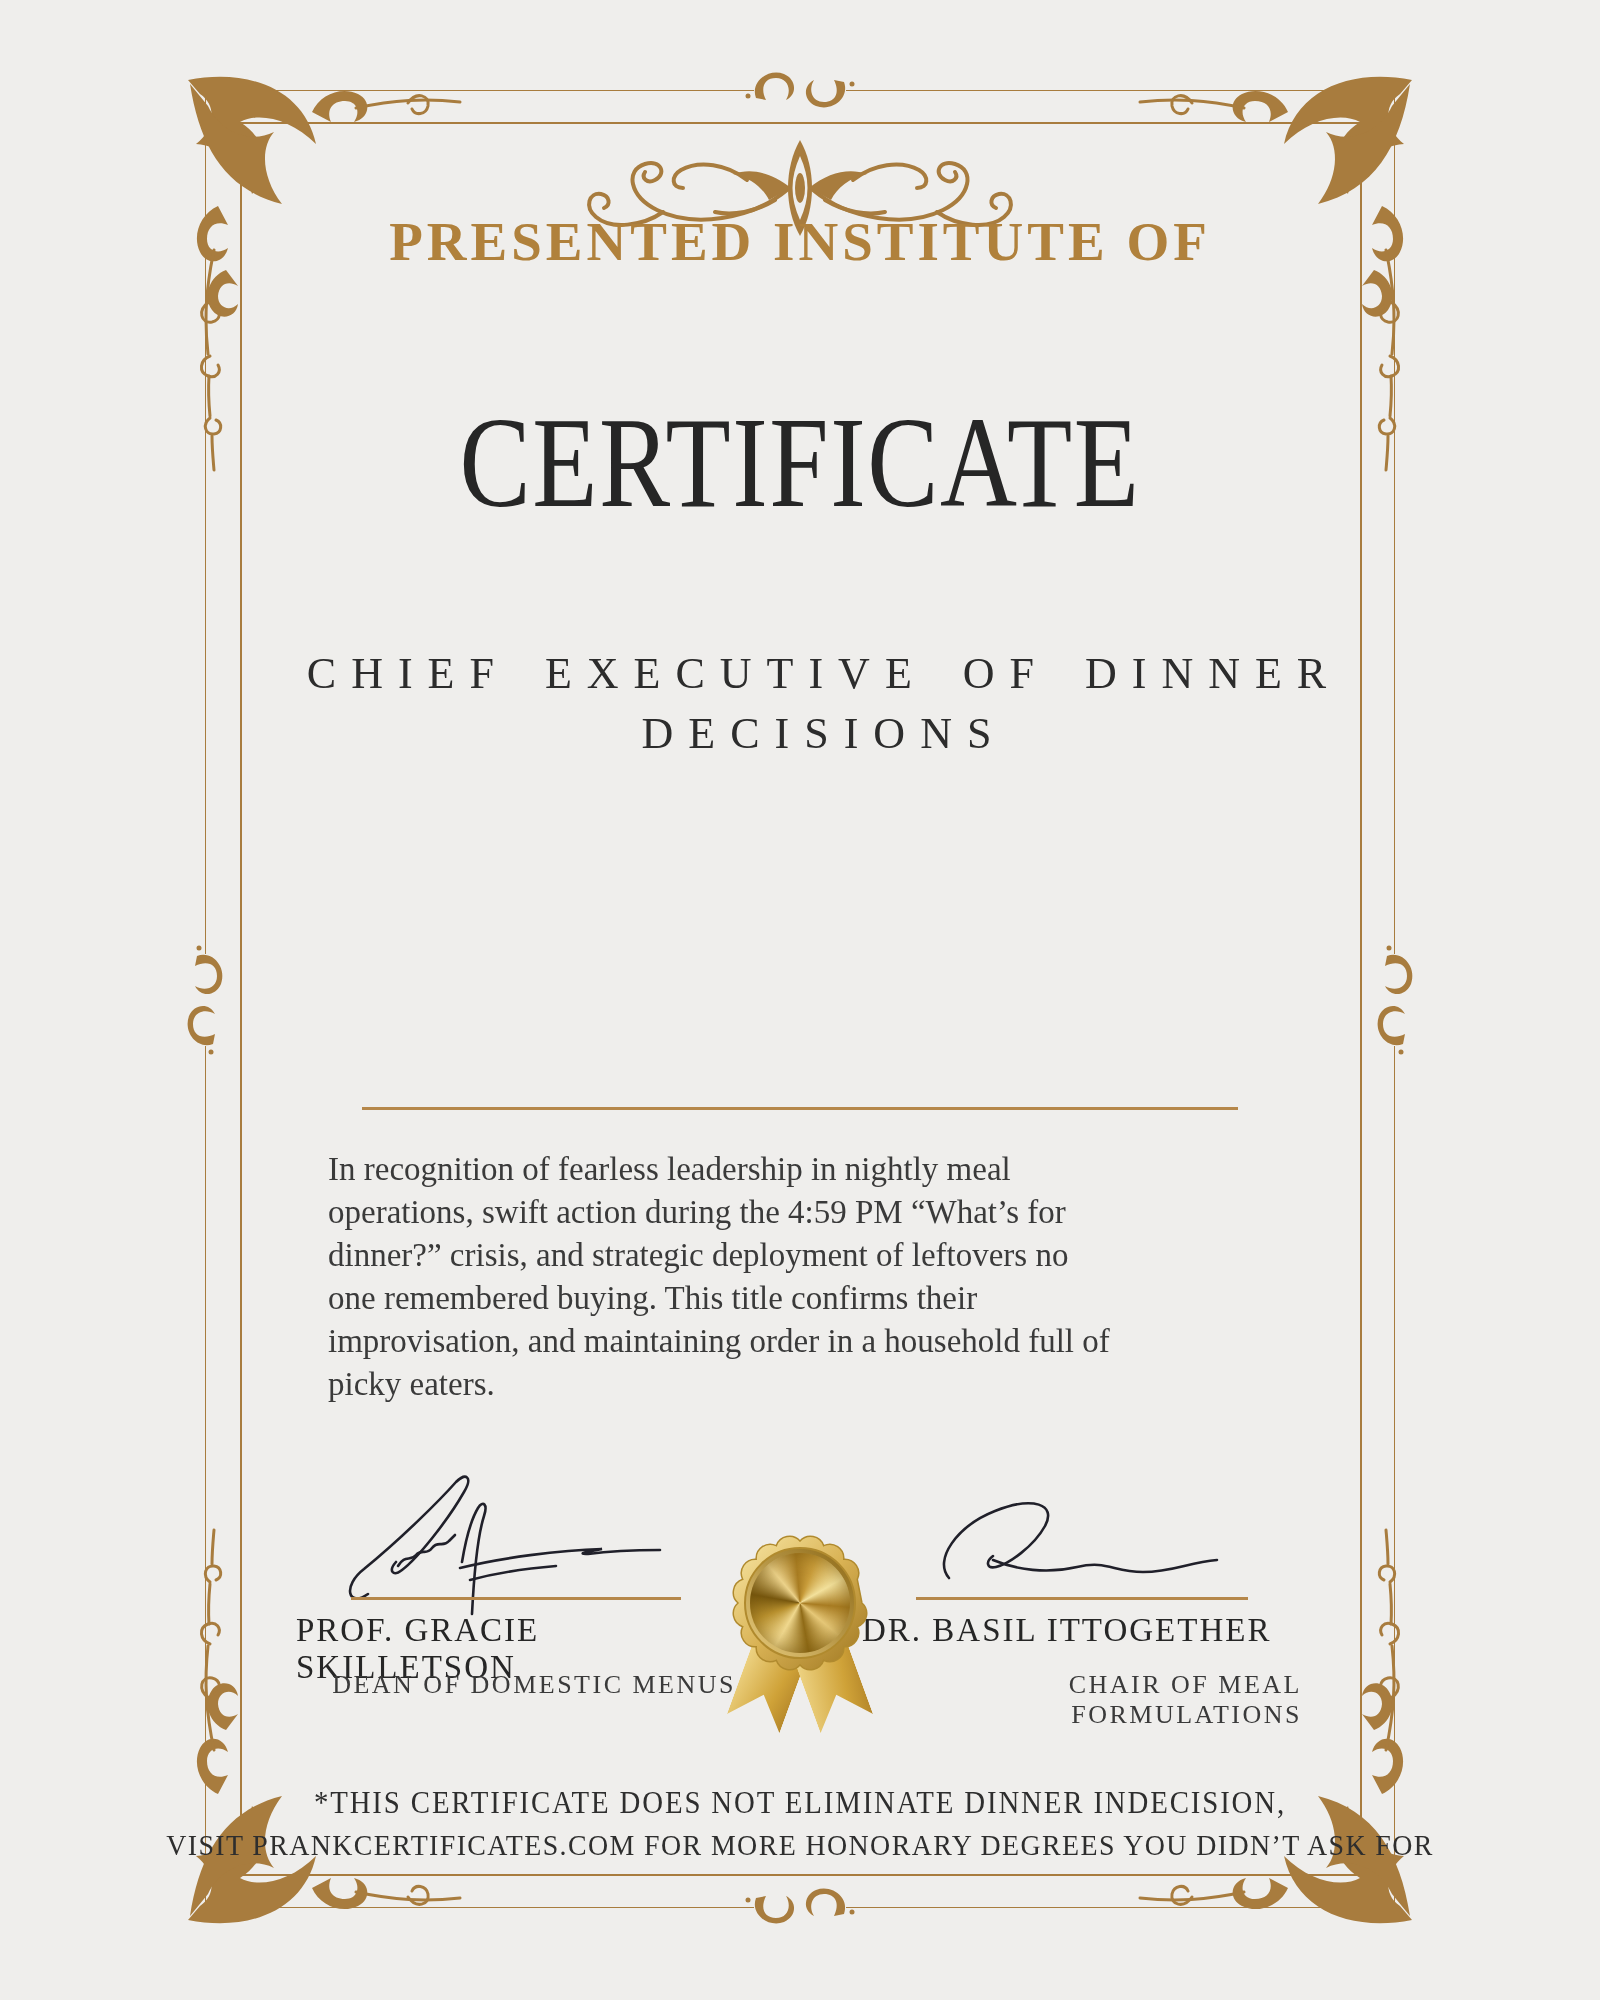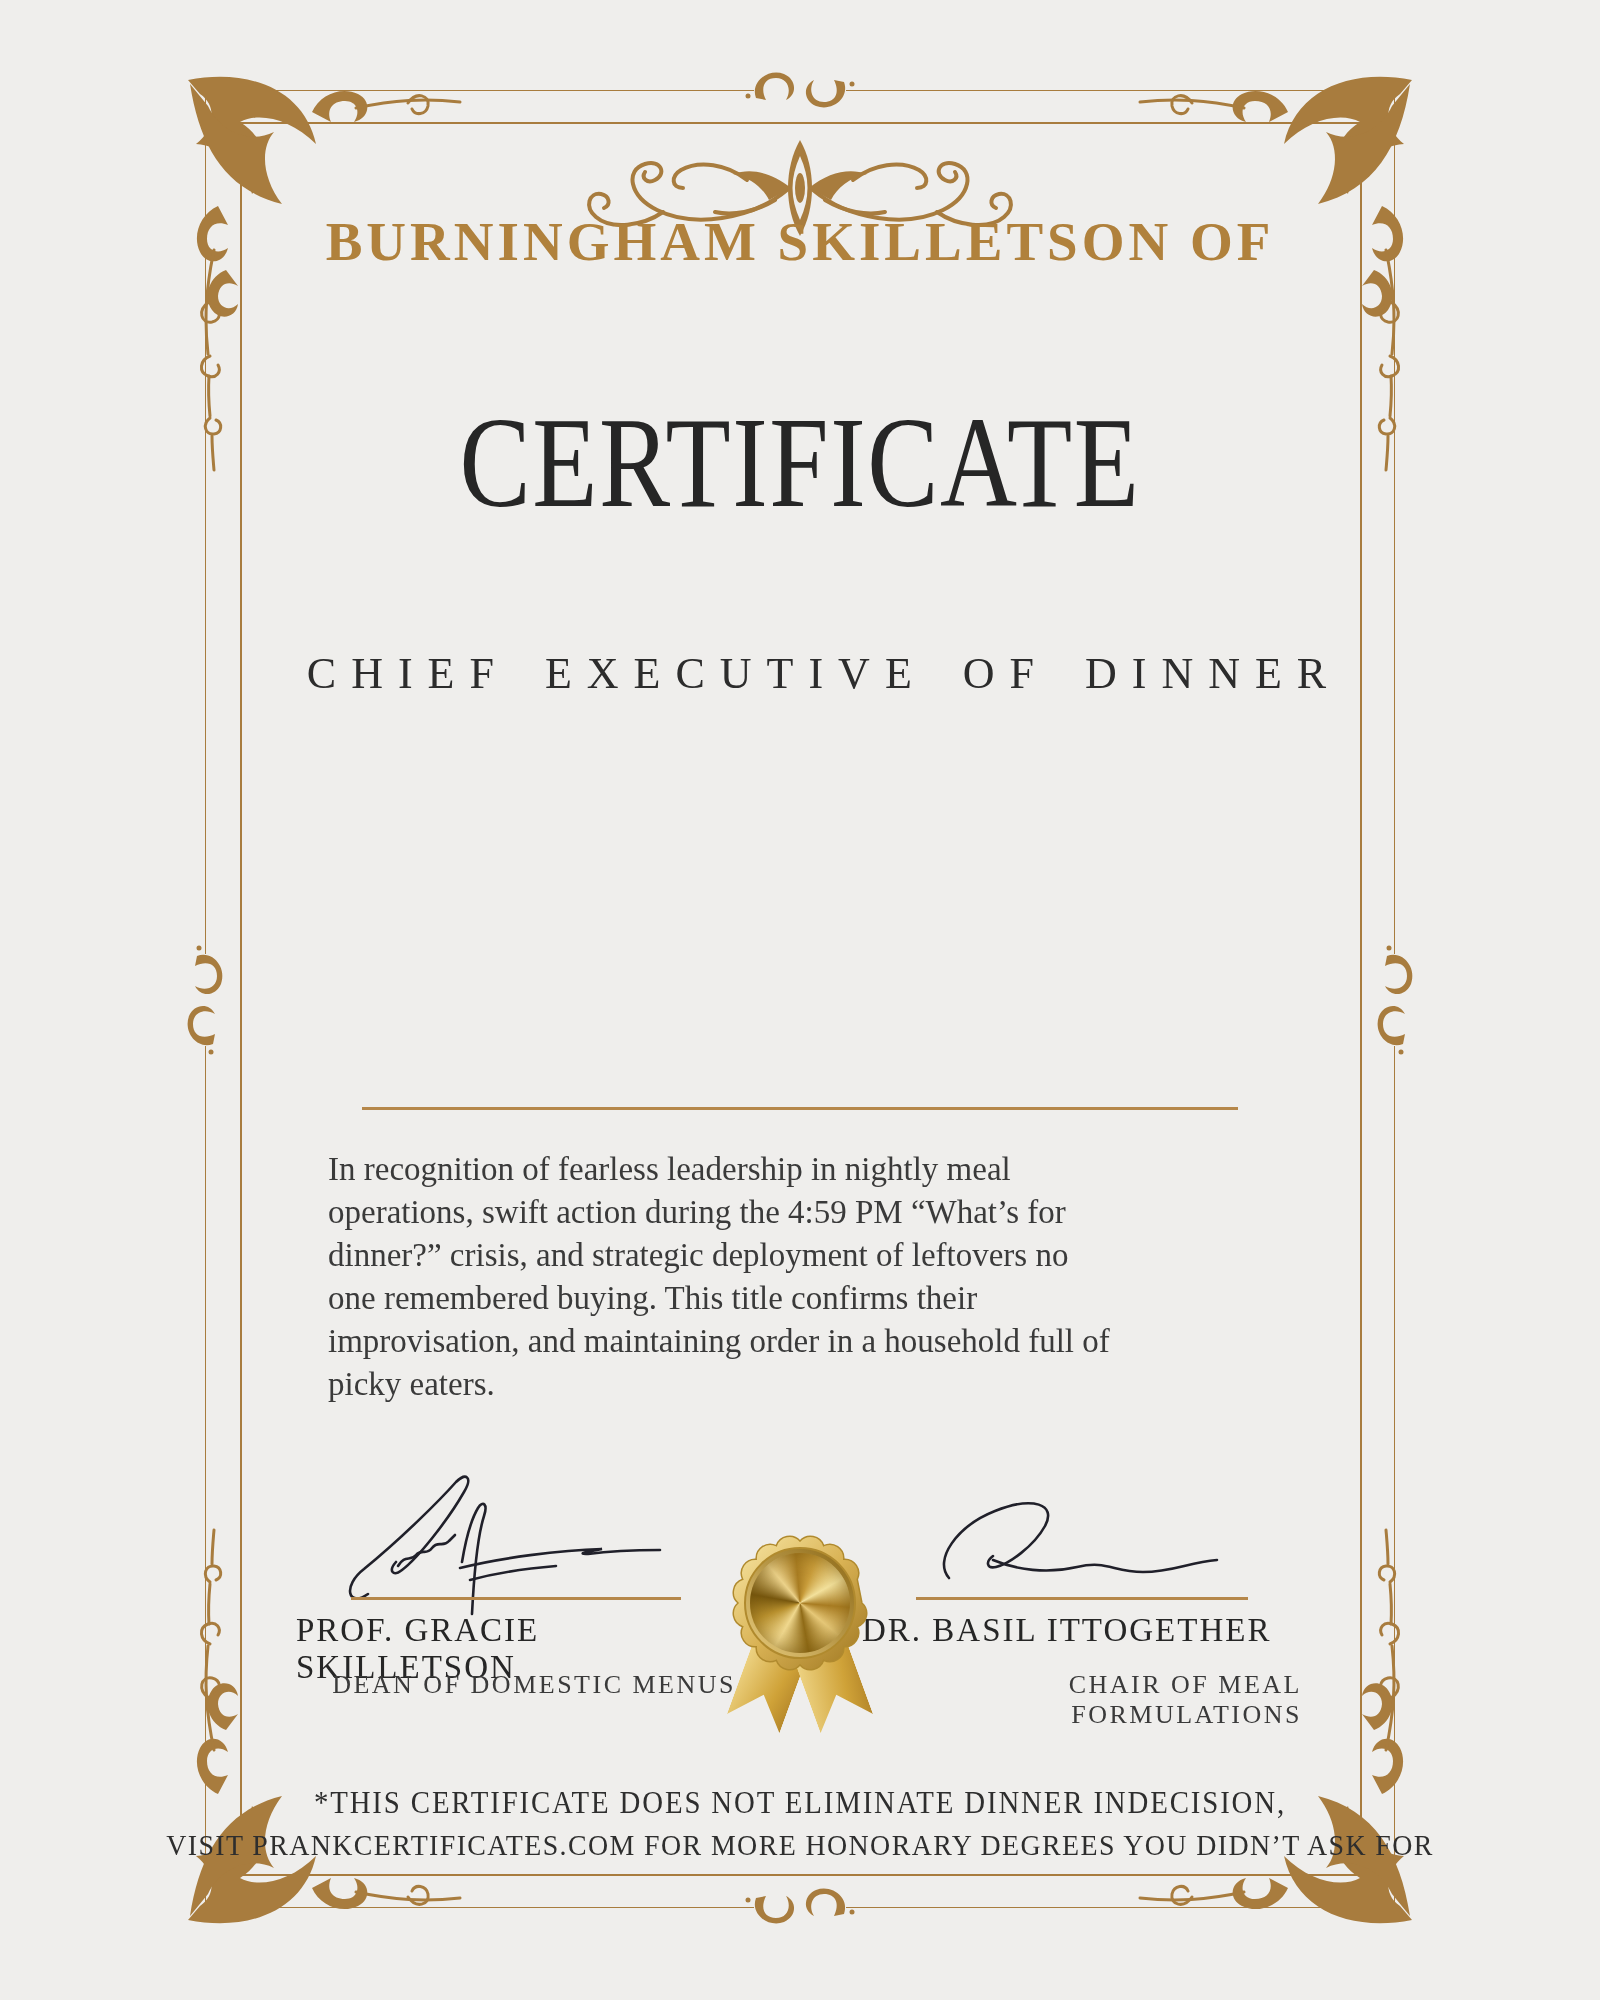--- a/index.html
+++ b/index.html
@@ -200,27 +200,28 @@
     <g fill="none" stroke="#a87c3e" stroke-width="4" stroke-linecap="round" transform="matrix(-1,0,0,1,470,0)">
       <path d="M222,62 C186,92 128,100 92,82 C64,68 60,42 80,36 C96,31 102,46 90,52 C82,56 76,50 80,44"></path>
       <path d="M98,84 C78,98 46,102 31,89 C19,79 24,64 36,66 C45,68 46,77 39,80"></path>
       <path d="M182,52 C162,36 134,32 116,42 C106,48 106,60 118,60"></path>
       <path d="M210,72 C190,84 168,88 150,84"></path>
     </g>
     <path d="M244,60 C264,44 284,40 302,46 C284,50 272,60 266,72 Z" fill="#a87c3e"></path>
   </svg>
 
   <div class="institute">
-    <div>BURNINGHAM SKILLETSON OF</div>
+    <div>PRESENTED INSTITUTE OF</div>
   </div>
 
   <div class="big-title">CERTIFICATE</div>
 
   <div class="award">
     <div>CHIEF EXECUTIVE OF DINNER</div>
+    <div>DECISIONS</div>
   </div>
 
 
   <div class="recipient-value"></div>
   <div class="name-line"></div>
 
   <div class="body-text">
     <div>In recognition of fearless leadership in nightly meal</div>
     <div>operations, swift action during the 4:59 PM “What’s for</div>
     <div>dinner?” crisis, and strategic deployment of leftovers no</div>

